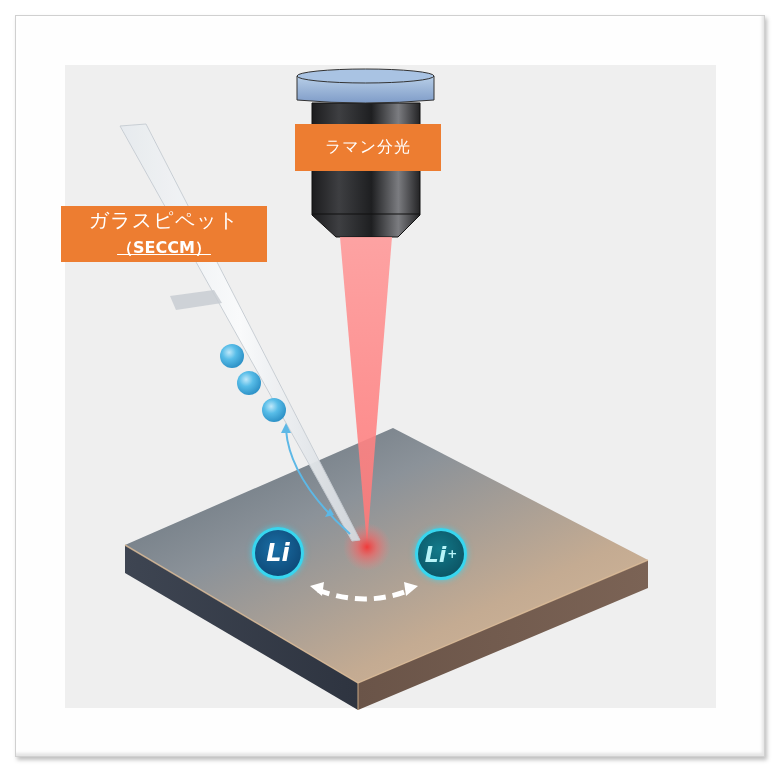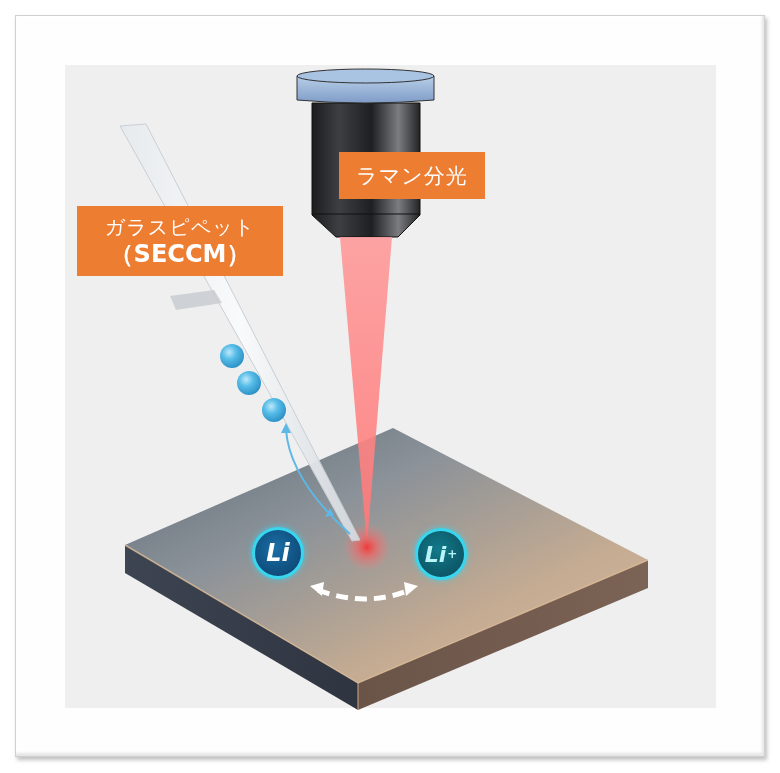--- a/index.html
+++ b/index.html
@@ -17,28 +17,28 @@
     .panel {
       position: absolute; left: 65px; top: 65px; width: 651px; height: 643px;
       background: #efefef; overflow: hidden;
     }
     .scene { position: absolute; left: 0; top: 0; width: 780px; height: 773px; }
     .label {
       position: absolute; background: #ed7d31; color: #ffffff; text-align: center;
       box-sizing: border-box; display: flex; flex-direction: column; justify-content: center; align-items: center;
     }
     .label-raman {
-      left: 295px; top: 152px; width: 146px; height: 47px;
-      font-size: 21px; letter-spacing: 1px; margin-left: 44px;
+      left: 295px; top: 124px; width: 146px; height: 47px;
+      font-size: 16px; letter-spacing: 1px;
     }
     .label-pipette {
-      left: 77px; top: 206px; width: 206px; height: 70px;
+      left: 61px; top: 206px; width: 206px; height: 56px;
       font-size: 20px; line-height: 27px; letter-spacing: 1px;
     }
-    .label-pipette .sub { font-size: 24px; font-weight: bold; letter-spacing: 0; }
+    .label-pipette .sub { font-size: 16px; font-weight: bold; letter-spacing: 0; text-decoration: underline; }
     .ion {
       position: absolute; width: 52px; height: 52px; border-radius: 50%;
       border: 3px solid #38d6ef; box-sizing: border-box;
       display: flex; align-items: center; justify-content: center;
       box-shadow: 0 0 6px rgba(56,214,239,0.8);
       font-family: "DejaVu Sans", sans-serif; font-weight: bold; font-style: italic;
     }
     .ion-li { left: 252px; top: 527px; background: radial-gradient(circle at 45% 40%, #1a6fa6, #0b3e6a); color: #ffffff; font-size: 24px; }
     .ion-liplus { left: 415px; top: 528px; background: radial-gradient(circle at 45% 40%, #127a8a, #0a4a5a); color: #b8f4f8; font-size: 22px; }
     .ion-liplus sup { font-size: 12px; vertical-align: 9px; margin-left: 1px; }

